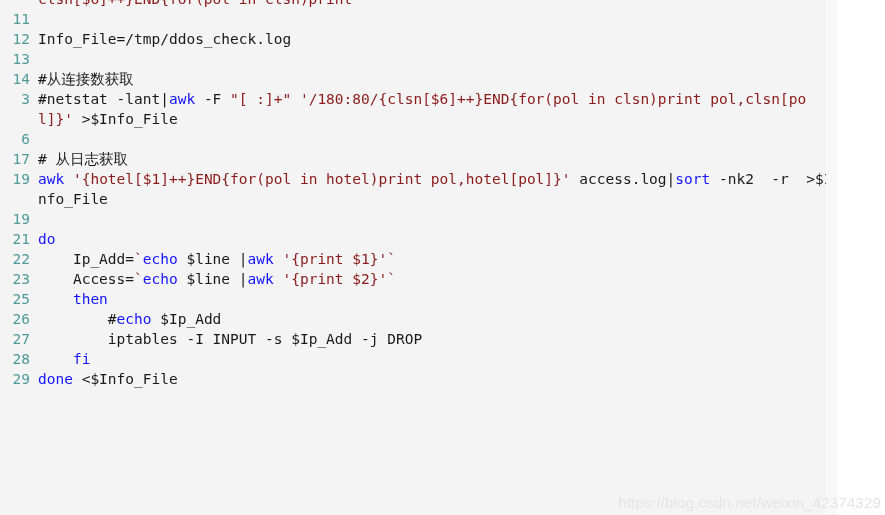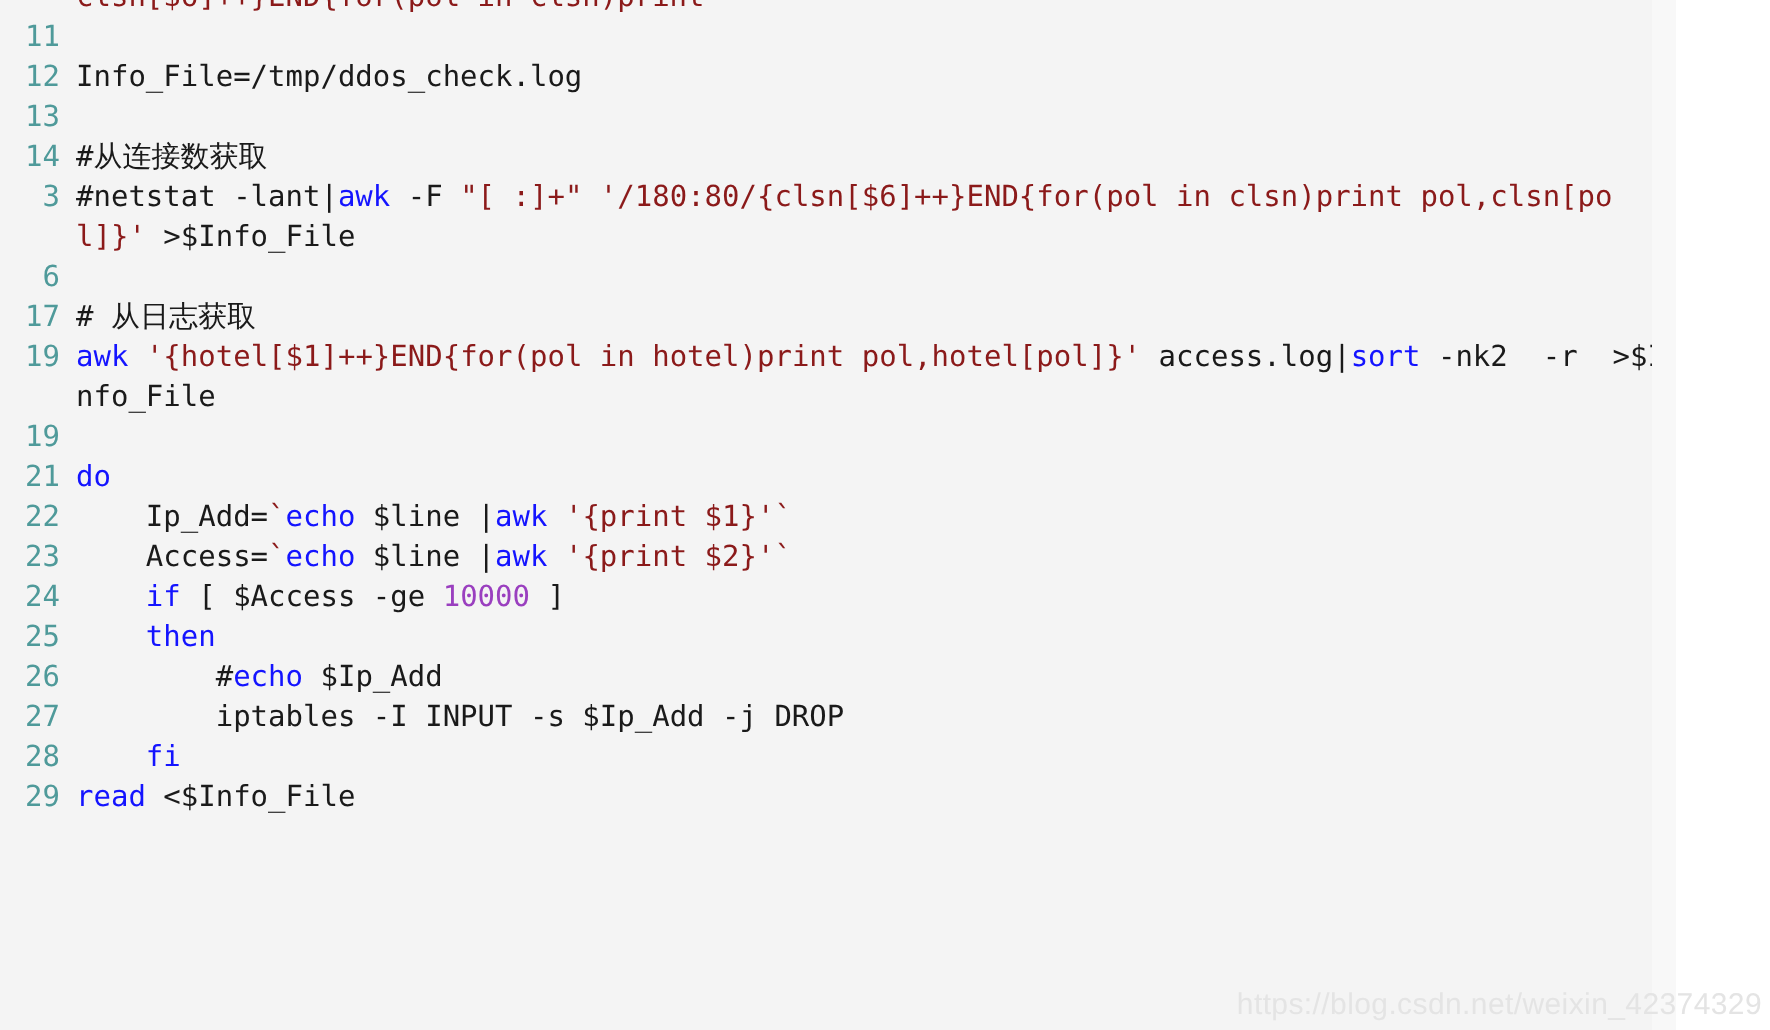--- a/index.html
+++ b/index.html
@@ -111,22 +111,21 @@
       <div class="code-line"><span class="ln">13</span><span class="lc"></span></div>
       <div class="code-line"><span class="ln">14</span><span class="lc"><span class="t-txt">#从连接数获取</span></span></div>
       <div class="code-line"><span class="ln">3</span><span class="lc"><span class="t-txt">#netstat -lant|</span><span class="t-kw">awk</span><span class="t-txt"> -F </span><span class="t-str">"[ :]+"</span><span class="t-txt"> </span><span class="t-str">'/180:80/{clsn[$6]++}END{for(pol in clsn)print pol,clsn[pol]}'</span><span class="t-txt"> &gt;$Info_File</span></span></div>
       <div class="code-line"><span class="ln">6</span><span class="lc"></span></div>
       <div class="code-line"><span class="ln">17</span><span class="lc"><span class="t-txt"># 从日志获取</span></span></div>
       <div class="code-line"><span class="ln">19</span><span class="lc"><span class="t-kw">awk</span><span class="t-txt"> </span><span class="t-str">'{hotel[$1]++}END{for(pol in hotel)print pol,hotel[pol]}'</span><span class="t-txt"> access.log|</span><span class="t-kw">sort</span><span class="t-txt"> -nk2  -r  &gt;$Info_File</span></span></div>
       <div class="code-line"><span class="ln">19</span><span class="lc"></span></div>
       <div class="code-line"><span class="ln">21</span><span class="lc"><span class="t-kw">do</span></span></div>
       <div class="code-line"><span class="ln">22</span><span class="lc"><span class="t-txt">    Ip_Add=</span><span class="t-str">`</span><span class="t-kw">echo</span><span class="t-txt"> $line |</span><span class="t-kw">awk</span><span class="t-txt"> </span><span class="t-str">'{print $1}'`</span></span></div>
       <div class="code-line"><span class="ln">23</span><span class="lc"><span class="t-txt">    Access=</span><span class="t-str">`</span><span class="t-kw">echo</span><span class="t-txt"> $line |</span><span class="t-kw">awk</span><span class="t-txt"> </span><span class="t-str">'{print $2}'`</span></span></div>
-      <div class="code-line"><span class="ln">24</span><span class="lc"><span class="t-txt">    </span><span class="t-kw">if</span><span class="t-txt"> [ $Access -ge </span><span class="t-num">10000</span><span class="t-txt"> ]</span></span></div>
       <div class="code-line"><span class="ln">25</span><span class="lc"><span class="t-txt">    </span><span class="t-kw">then</span></span></div>
       <div class="code-line"><span class="ln">26</span><span class="lc"><span class="t-txt">        #</span><span class="t-kw">echo</span><span class="t-txt"> $Ip_Add</span></span></div>
       <div class="code-line"><span class="ln">27</span><span class="lc"><span class="t-txt">        iptables -I INPUT -s $Ip_Add -j DROP</span></span></div>
       <div class="code-line"><span class="ln">28</span><span class="lc"><span class="t-txt">    </span><span class="t-kw">fi</span></span></div>
-      <div class="code-line"><span class="ln">29</span><span class="lc"><span class="t-kw">read</span><span class="t-txt"> &lt;$Info_File</span></span></div>
+      <div class="code-line"><span class="ln">29</span><span class="lc"><span class="t-kw">done</span><span class="t-txt"> &lt;$Info_File</span></span></div>
     </div>
 </div>
 
 <div id="watermark">https://blog.csdn.net/weixin_42374329</div>
 
 </body></html>

